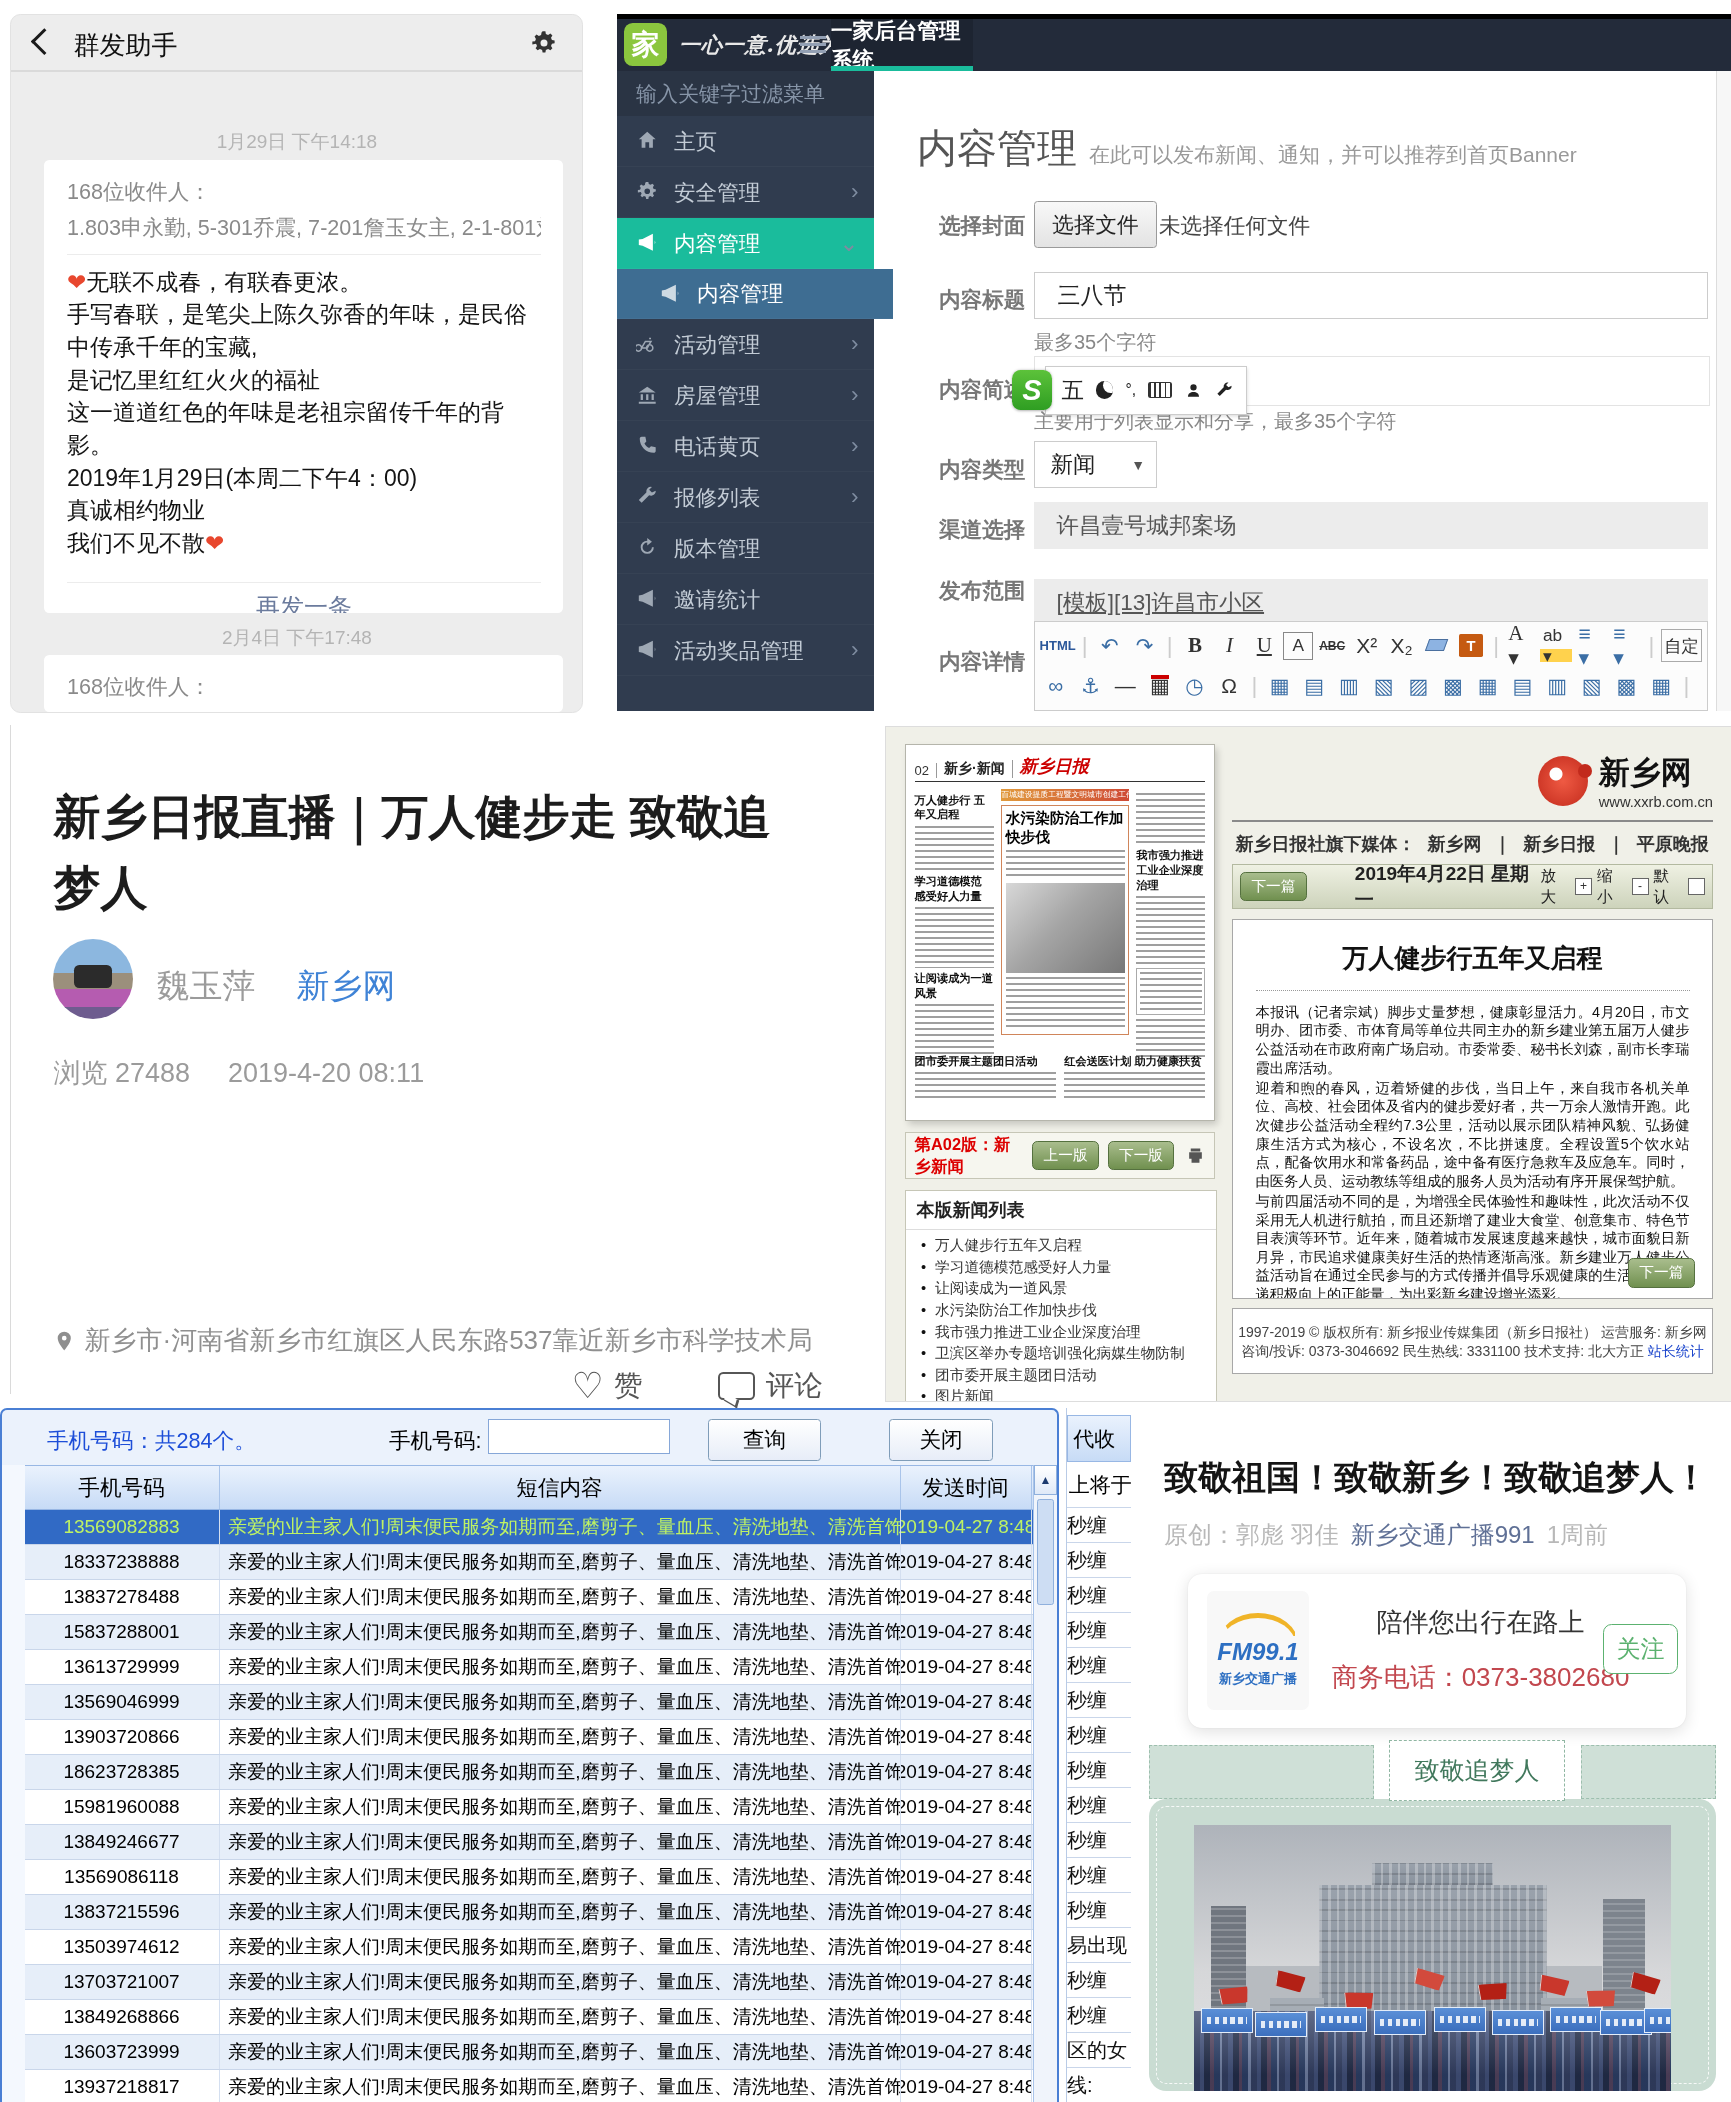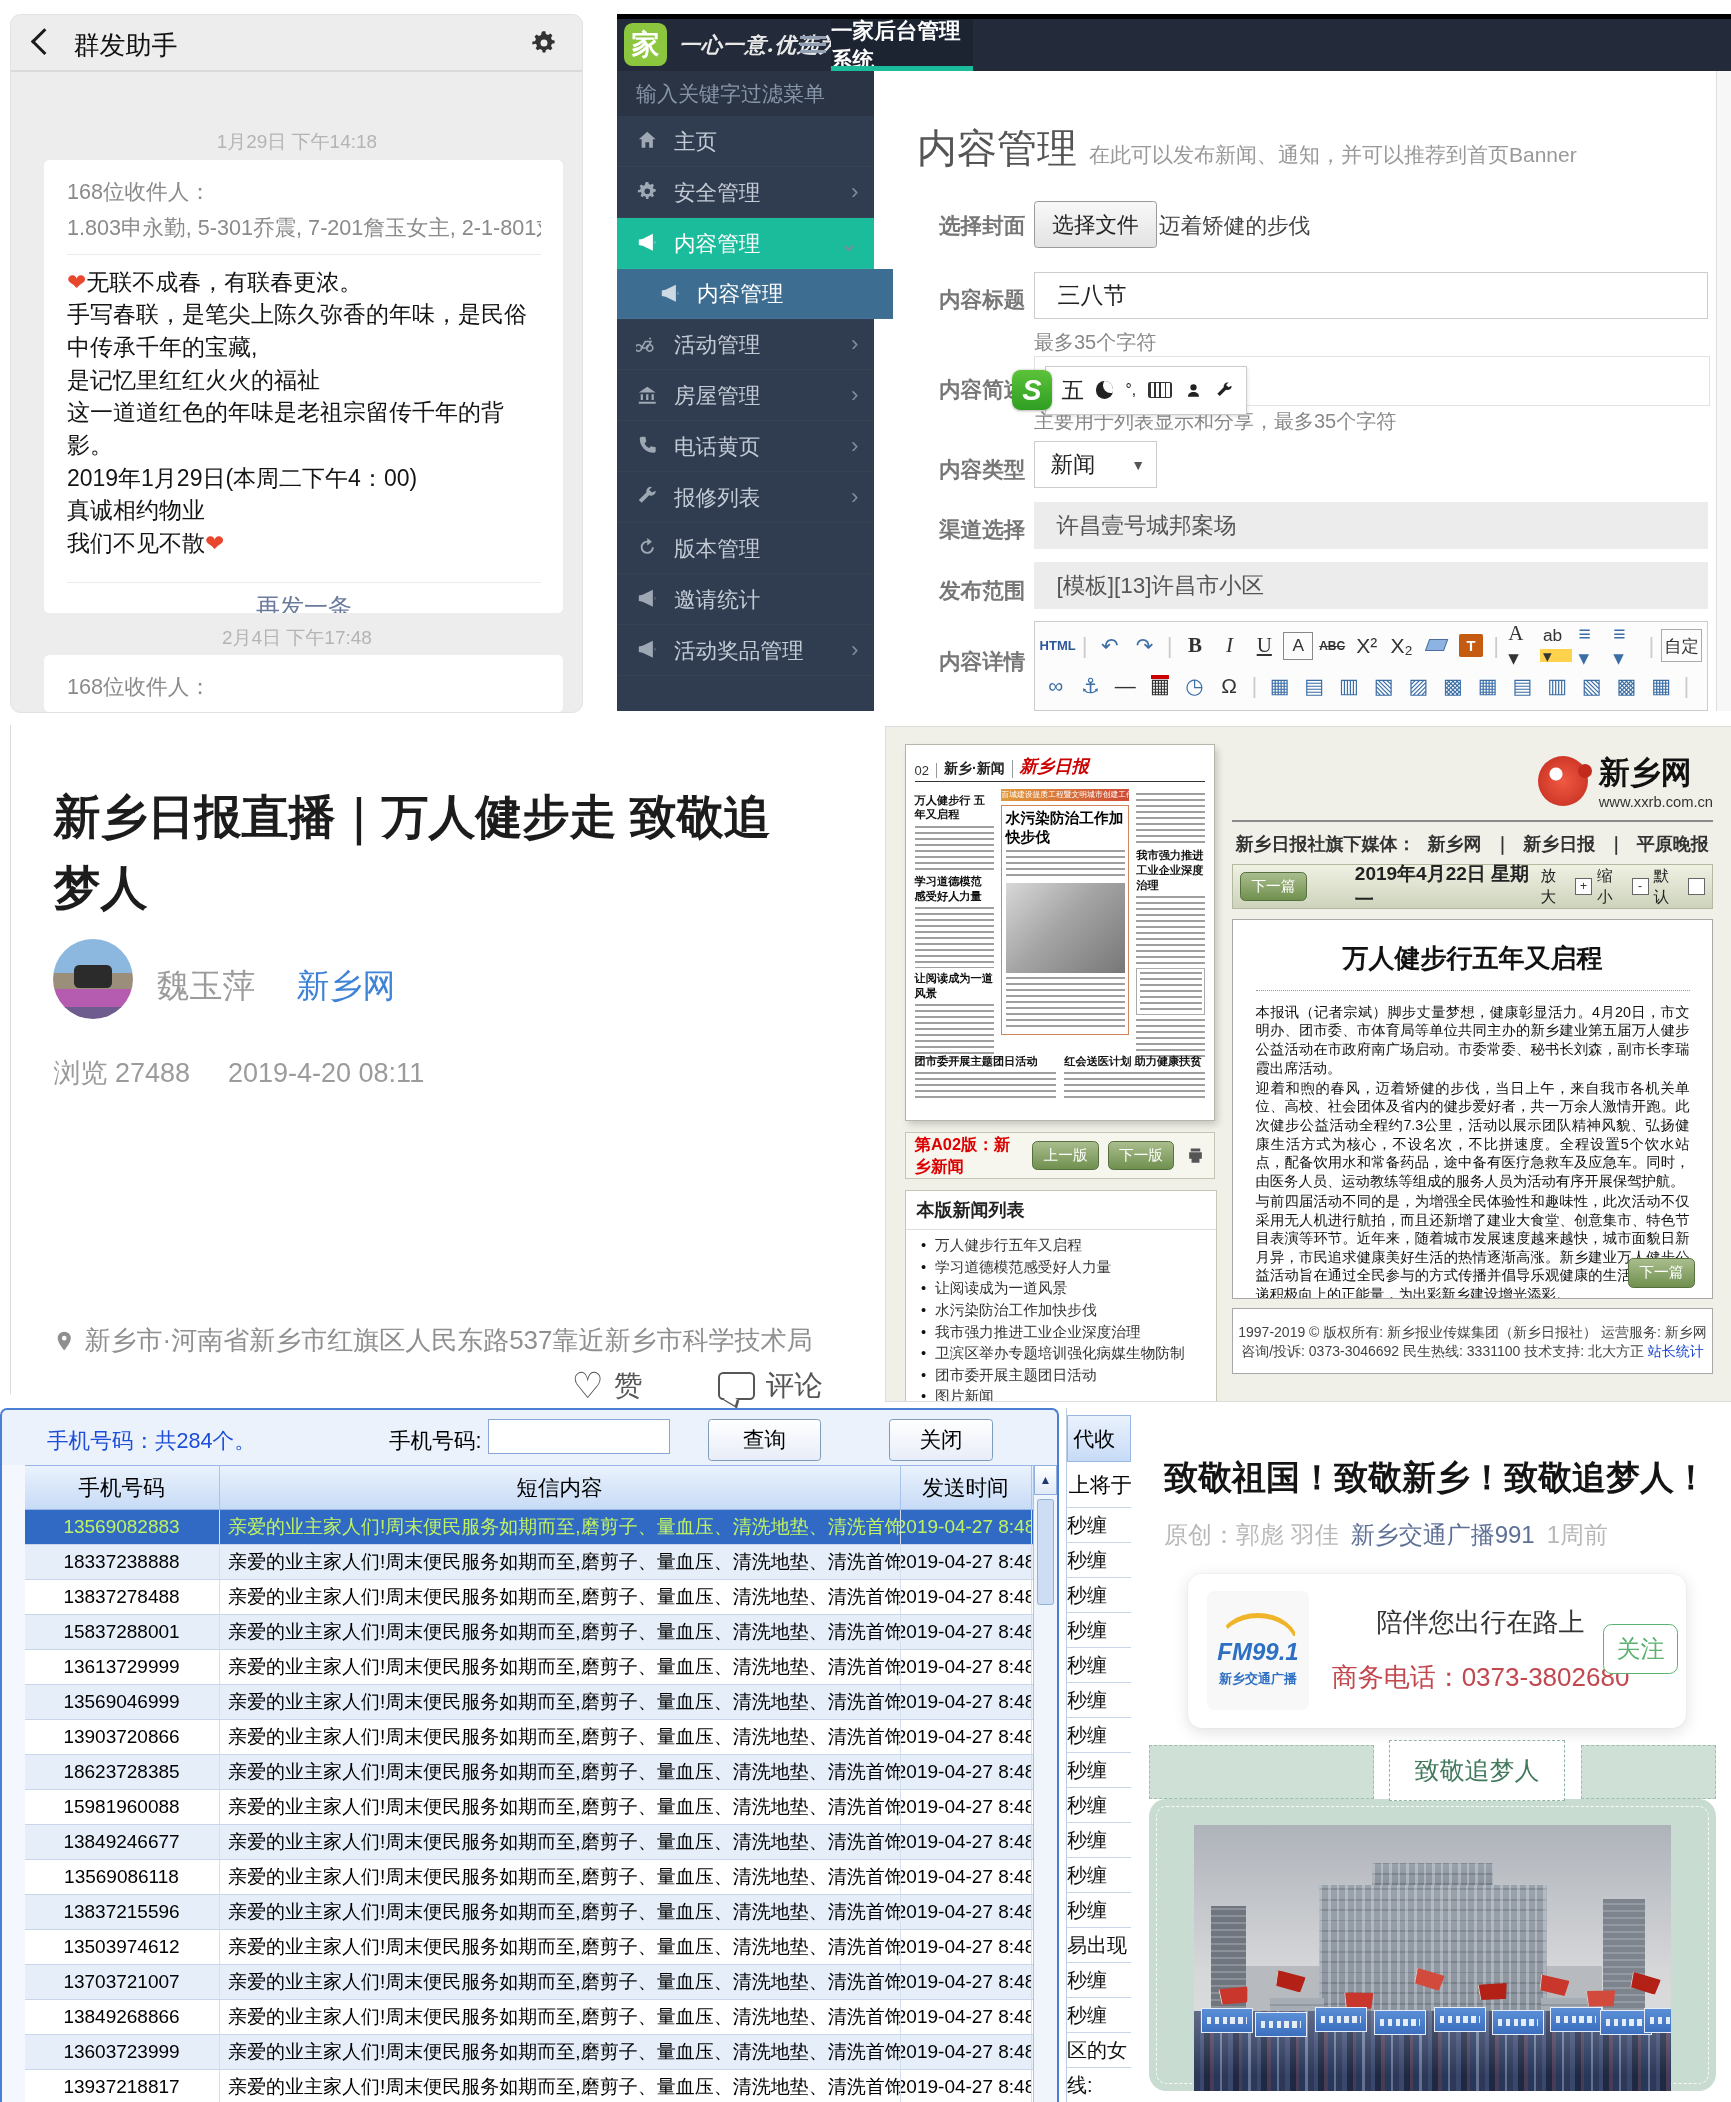--- a/index.html
+++ b/index.html
@@ -352,21 +352,21 @@
             </span>
             <span>活动奖品管理</span>
             <span class="arrow">›</span>
           </div>
         </div>
     </div>
     <div class="ad-main">
       <div class="ad-title"><span>内容管理</span><span class="ad-sub">在此可以发布新闻、通知，并可以推荐到首页Banner</span></div>
       <div class="ad-label" style="top:140px;">选择封面</div>
       <div class="ad-filebtn">选择文件</div>
-      <div class="ad-filenone">迈着矫健的步伐</div>
+      <div class="ad-filenone">未选择任何文件</div>
       <div class="ad-label" style="top:214px;">内容标题</div>
       <input class="ad-input" style="top: 201px;" value="三八节">
       <div class="ad-hint" style="top:258px;">最多35个字符</div>
       <div class="ad-label" style="top:304px;">内容简述</div>
       <div class="ad-ghost"></div>
       <div class="sogou">
         <div class="sg-s">S</div>
         <div class="sg-box">
           <span>五</span>
           <span class="sg-moon"></span>
@@ -386,21 +386,21 @@
       </div>
       <div class="ad-hint" style="top:337px;">主要用于列表显示和分享，最多35个字符</div>
       <div class="ad-label" style="top:384px;">内容类型</div>
       <div class="ad-select">
           <span>新闻</span>
           <span class="car">▼</span>
         </div>
       <div class="ad-label" style="top:444px;">渠道选择</div>
       <div class="ad-gray" style="top:431px;">许昌壹号城邦案场</div>
       <div class="ad-label" style="top:505px;">发布范围</div>
-      <div class="ad-gray" style="top:491px;">[模板][13]许昌市小区</div>
+      <div class="ad-gray" style="top:508px;text-decoration:underline;">[模板][13]许昌市小区</div>
       <div class="ad-label" style="top:576px;">内容详情</div>
       <div class="ad-editor">
         <div class="tb-row">
             <span class="tb word">HTML</span>
             <span class="tb sep">|</span>
             <span class="tb blue">↶</span>
             <span class="tb blue">↷</span>
             <span class="tb sep">|</span>
             <span class="tb bold">B</span>
             <span class="tb italic">I</span>

